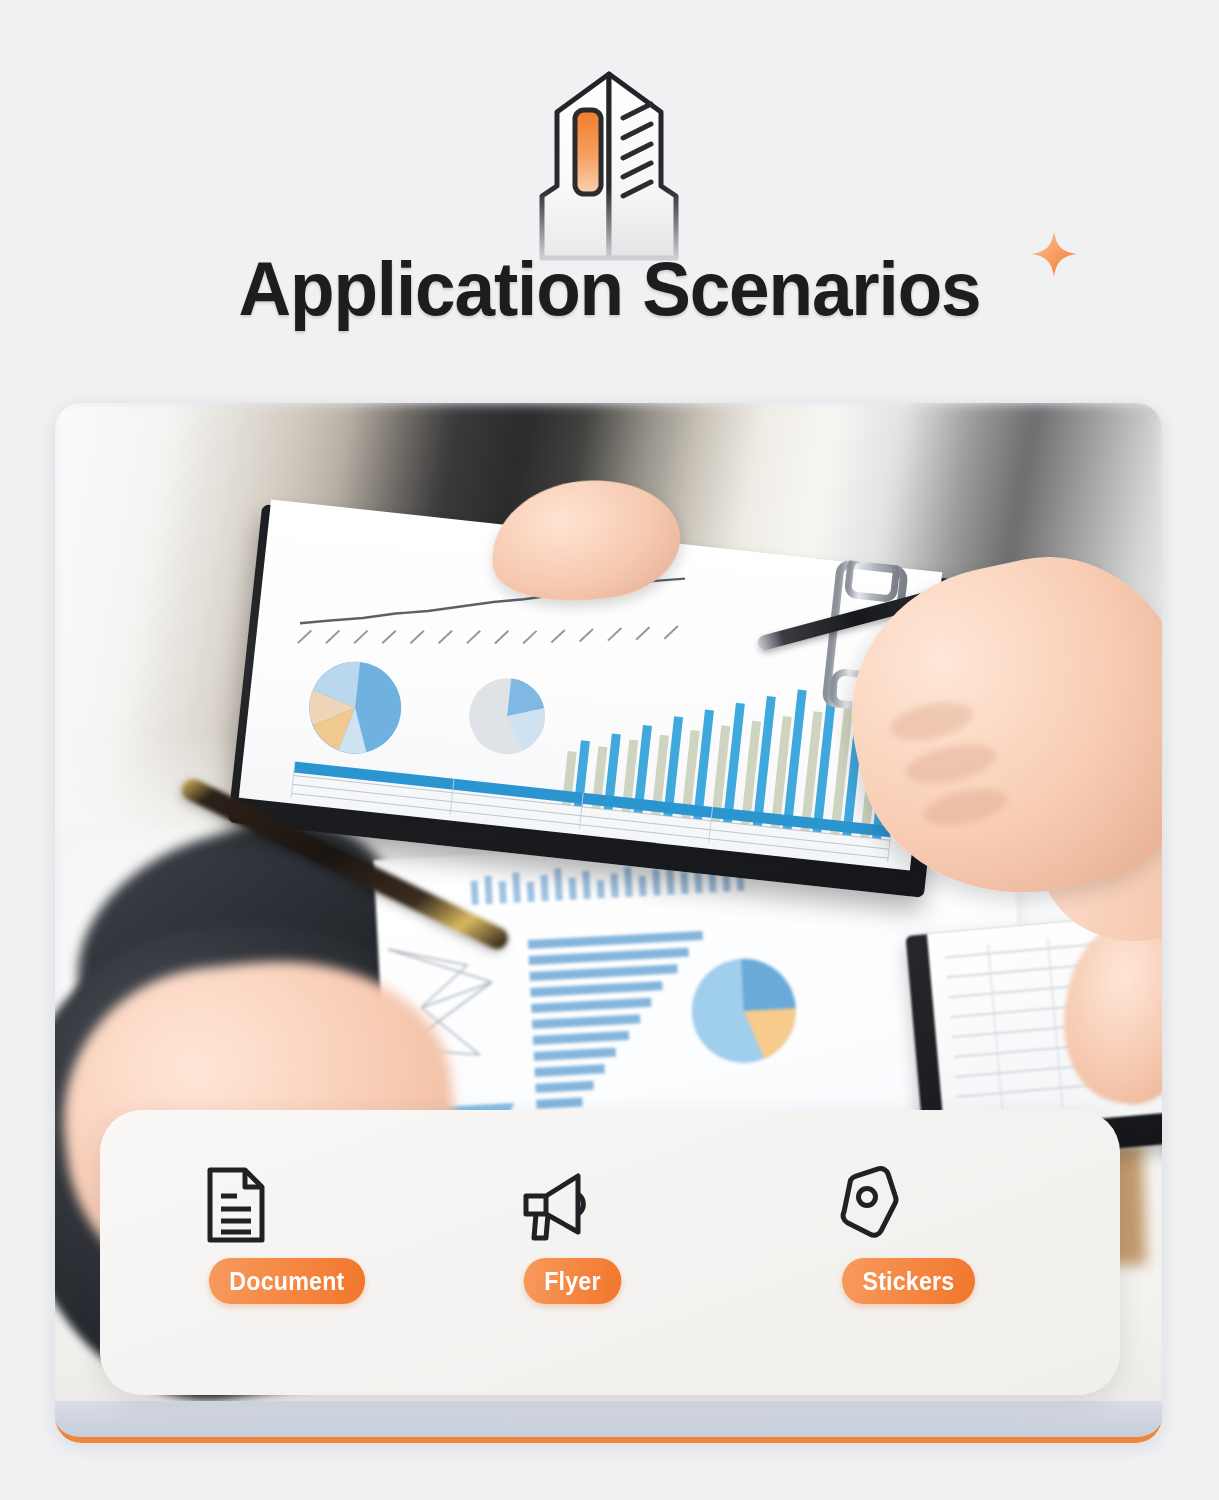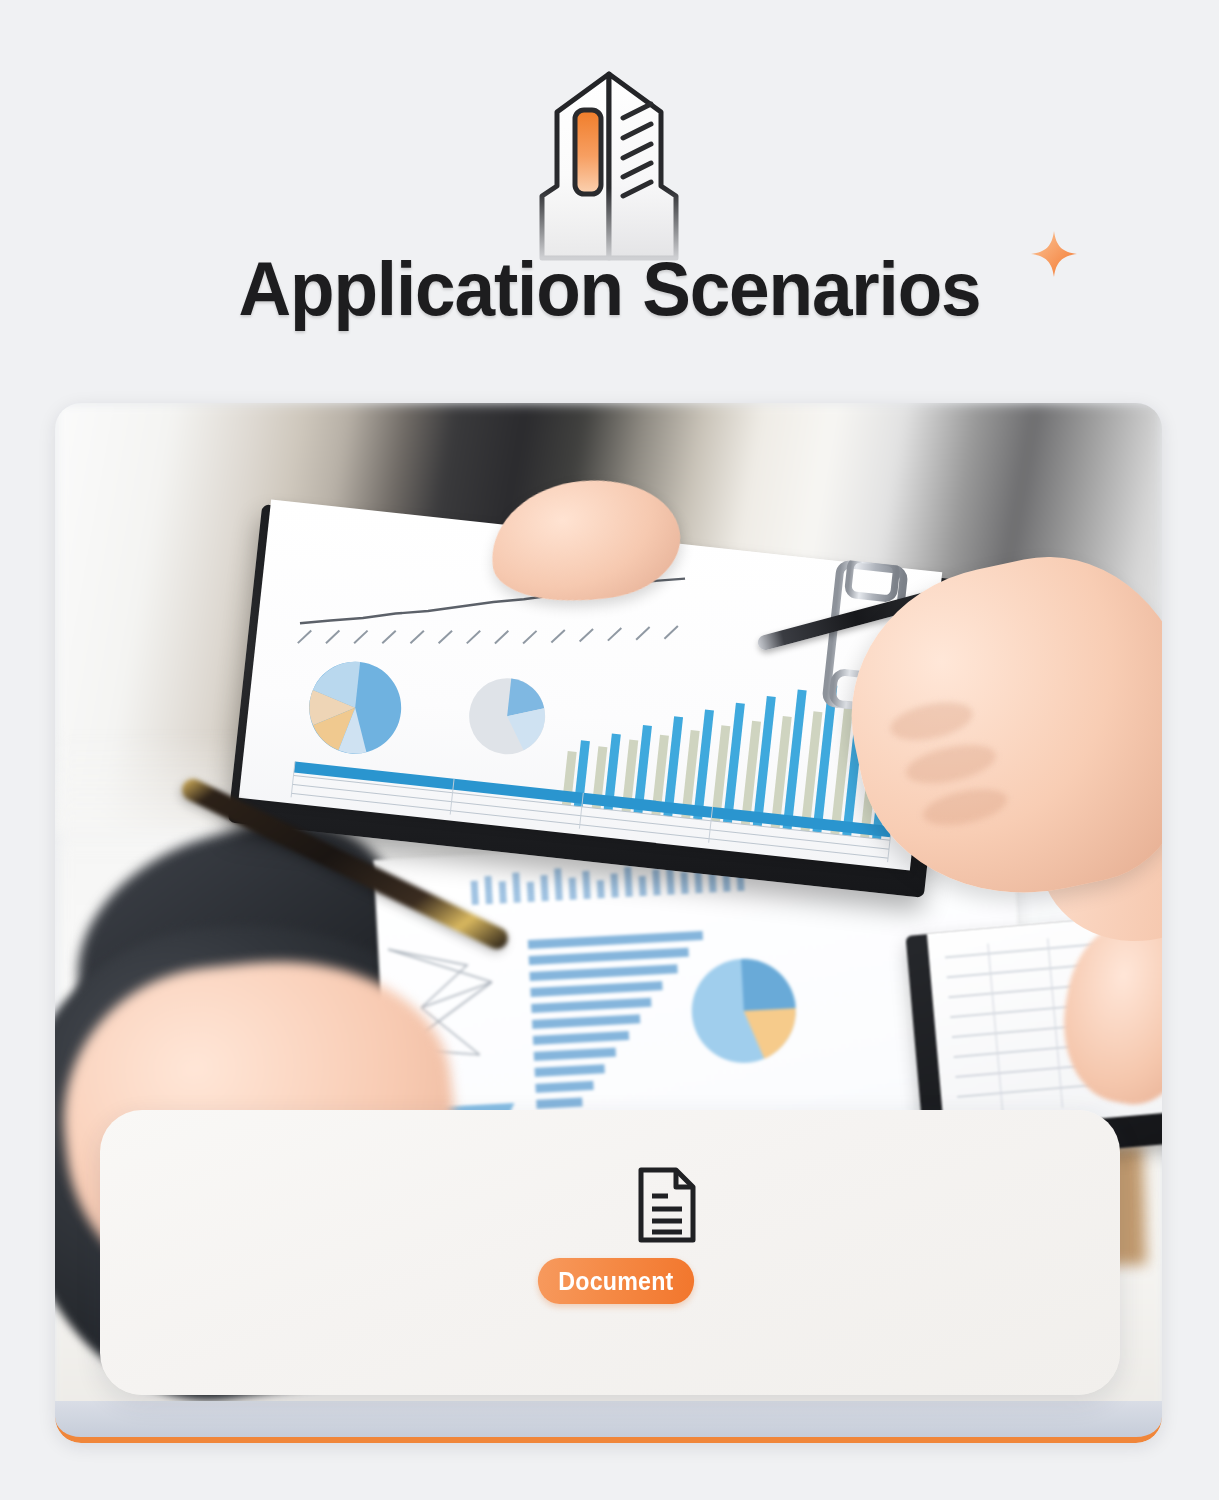--- a/index.html
+++ b/index.html
@@ -183,21 +183,21 @@
     background:linear-gradient(160deg,#f9f8f6 0%,#f5f3f1 45%,#f1efec 100%);
     border-radius:42px;
     box-shadow:0 8px 26px rgba(45,50,70,.12);
   }
   #badge-row{
     position:absolute;left:0;top:0;width:1020px;height:230px;
     display:flex;justify-content:space-around;align-items:flex-start;
     padding:56px 34px 0 34px;box-sizing:border-box;
   }
   .badge{
-    display:flex;flex-direction:column;align-items:flex-end;width:180px;
+    display:flex;flex-direction:column;align-items:flex-start;width:180px;
   }
   .badge-icon{height:78px;display:flex;align-items:center;justify-content:center;}
   .badge-pill{
     margin-top:14px;
     height:46px;
     border-radius:23px;
     background:linear-gradient(100deg,#f79a5e 0%,#f58a46 45%,#f2762c 100%);
     color:#ffffff;
     font-size:25px;
     font-weight:bold;
@@ -513,16 +513,36 @@
             <line x1="18" y1="55" x2="48" y2="55"></line>
             <line x1="18" y1="66" x2="48" y2="66"></line>
           </g>
         </svg>
       </div>
       <div class="badge-pill">Document</div>
     </div>
 
 
 
-
+    <div class="badge">
+      <div class="badge-icon">
+        <svg width="78" height="78" viewBox="0 0 78 78">
+          <path d="M6 30 H26 L58 10 V66 L26 48 H6 Z" fill="none" stroke="#202124" stroke-width="5" stroke-linejoin="round"></path>
+          <line x1="26" y1="30" x2="26" y2="48" stroke="#202124" stroke-width="5"></line>
+          <path d="M58 28 a12 12 0 0 1 0 20" fill="none" stroke="#202124" stroke-width="5"></path>
+          <path d="M16 48 L14 72 H26 L28 48" fill="none" stroke="#202124" stroke-width="5" stroke-linejoin="round"></path>
+        </svg>
+      </div>
+      <div class="badge-pill">Flyer</div>
+    </div>
+
+    <div class="badge">
+      <div class="badge-icon">
+        <svg width="74" height="78" viewBox="0 0 74 78">
+          <path d="M28 6 H52 a8 8 0 0 1 8 8 V38 a8 8 0 0 1 -2.3 5.7 L35.7 65.7 a8 8 0 0 1 -11.3 0 L6.3 47.6 a8 8 0 0 1 0 -11.3 L22.3 8.3 A8 8 0 0 1 28 6 Z" transform="rotate(-18 37 39)" fill="none" stroke="#202124" stroke-width="5" stroke-linejoin="round"></path>
+          <circle cx="30" cy="31" r="8.5" fill="none" stroke="#202124" stroke-width="5"></circle>
+        </svg>
+      </div>
+      <div class="badge-pill">Stickers</div>
+    </div>
 
   </div>
 </div>
 
 </body></html>

